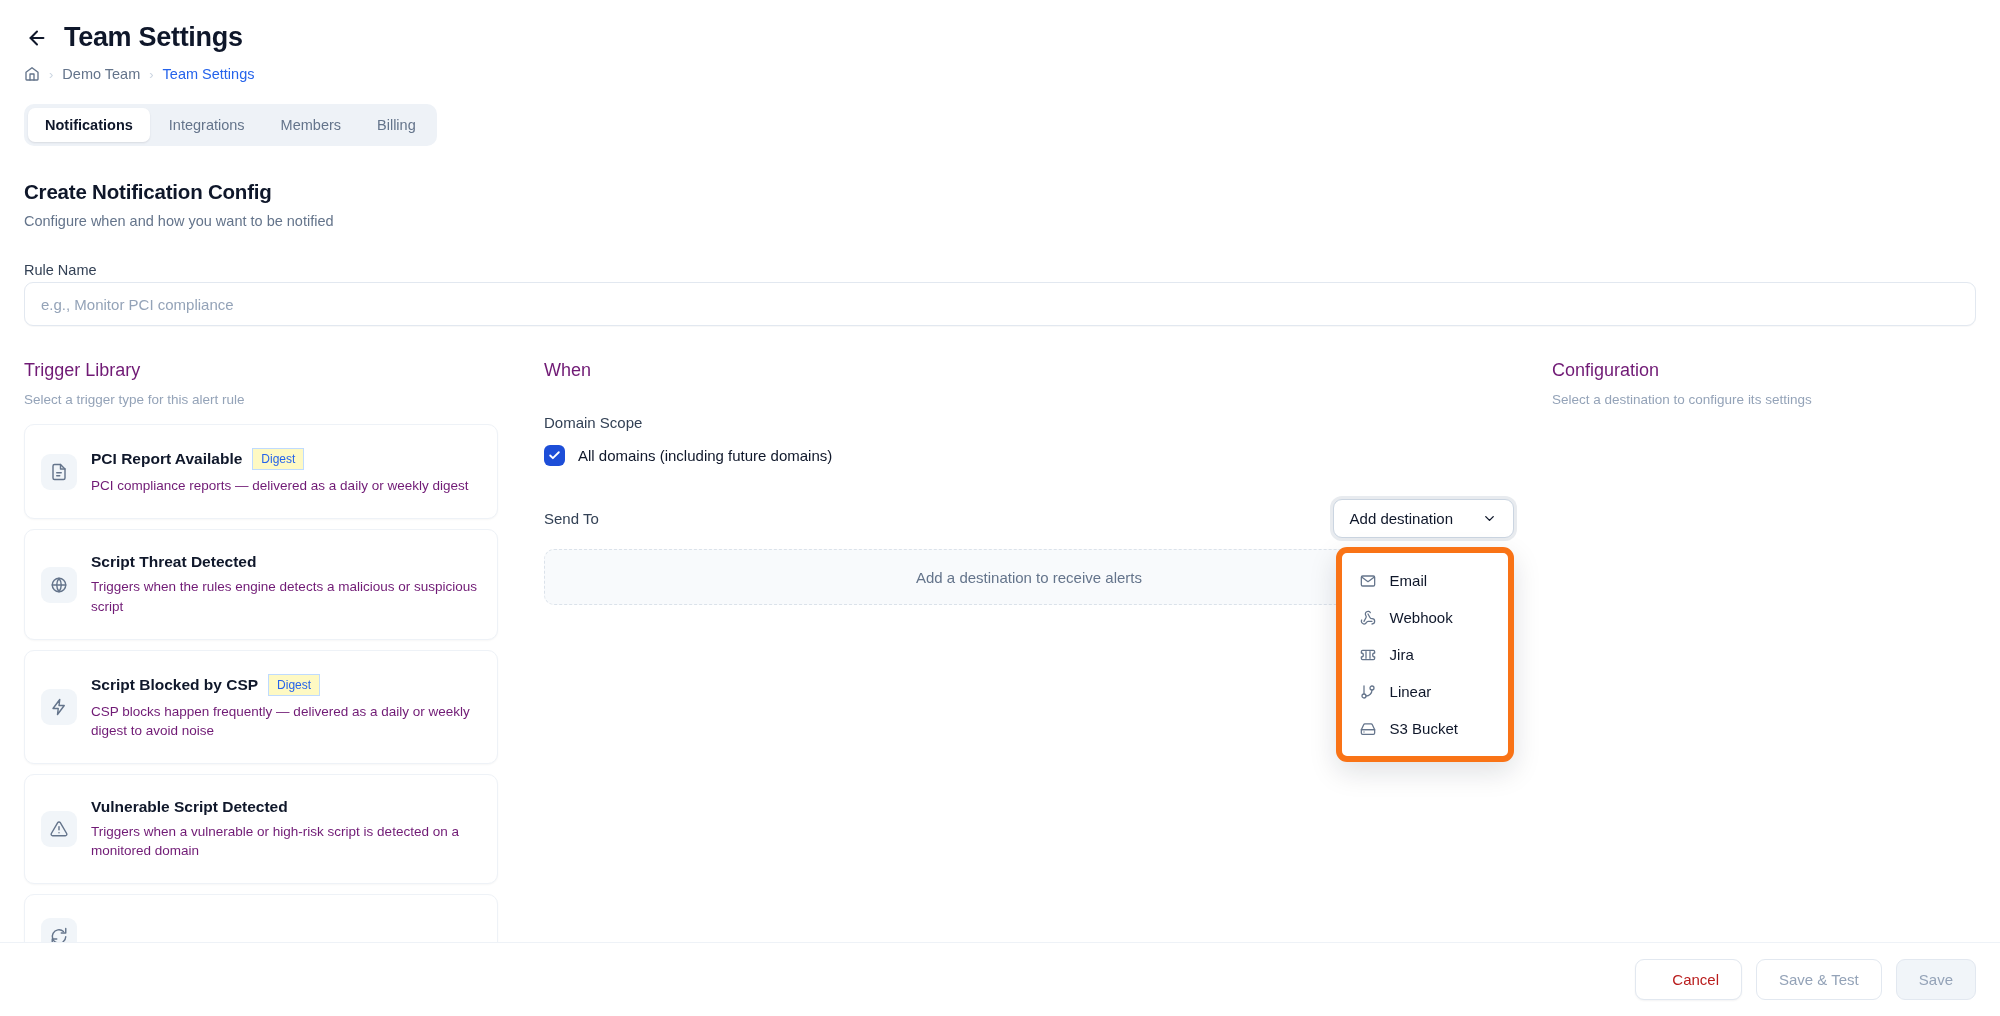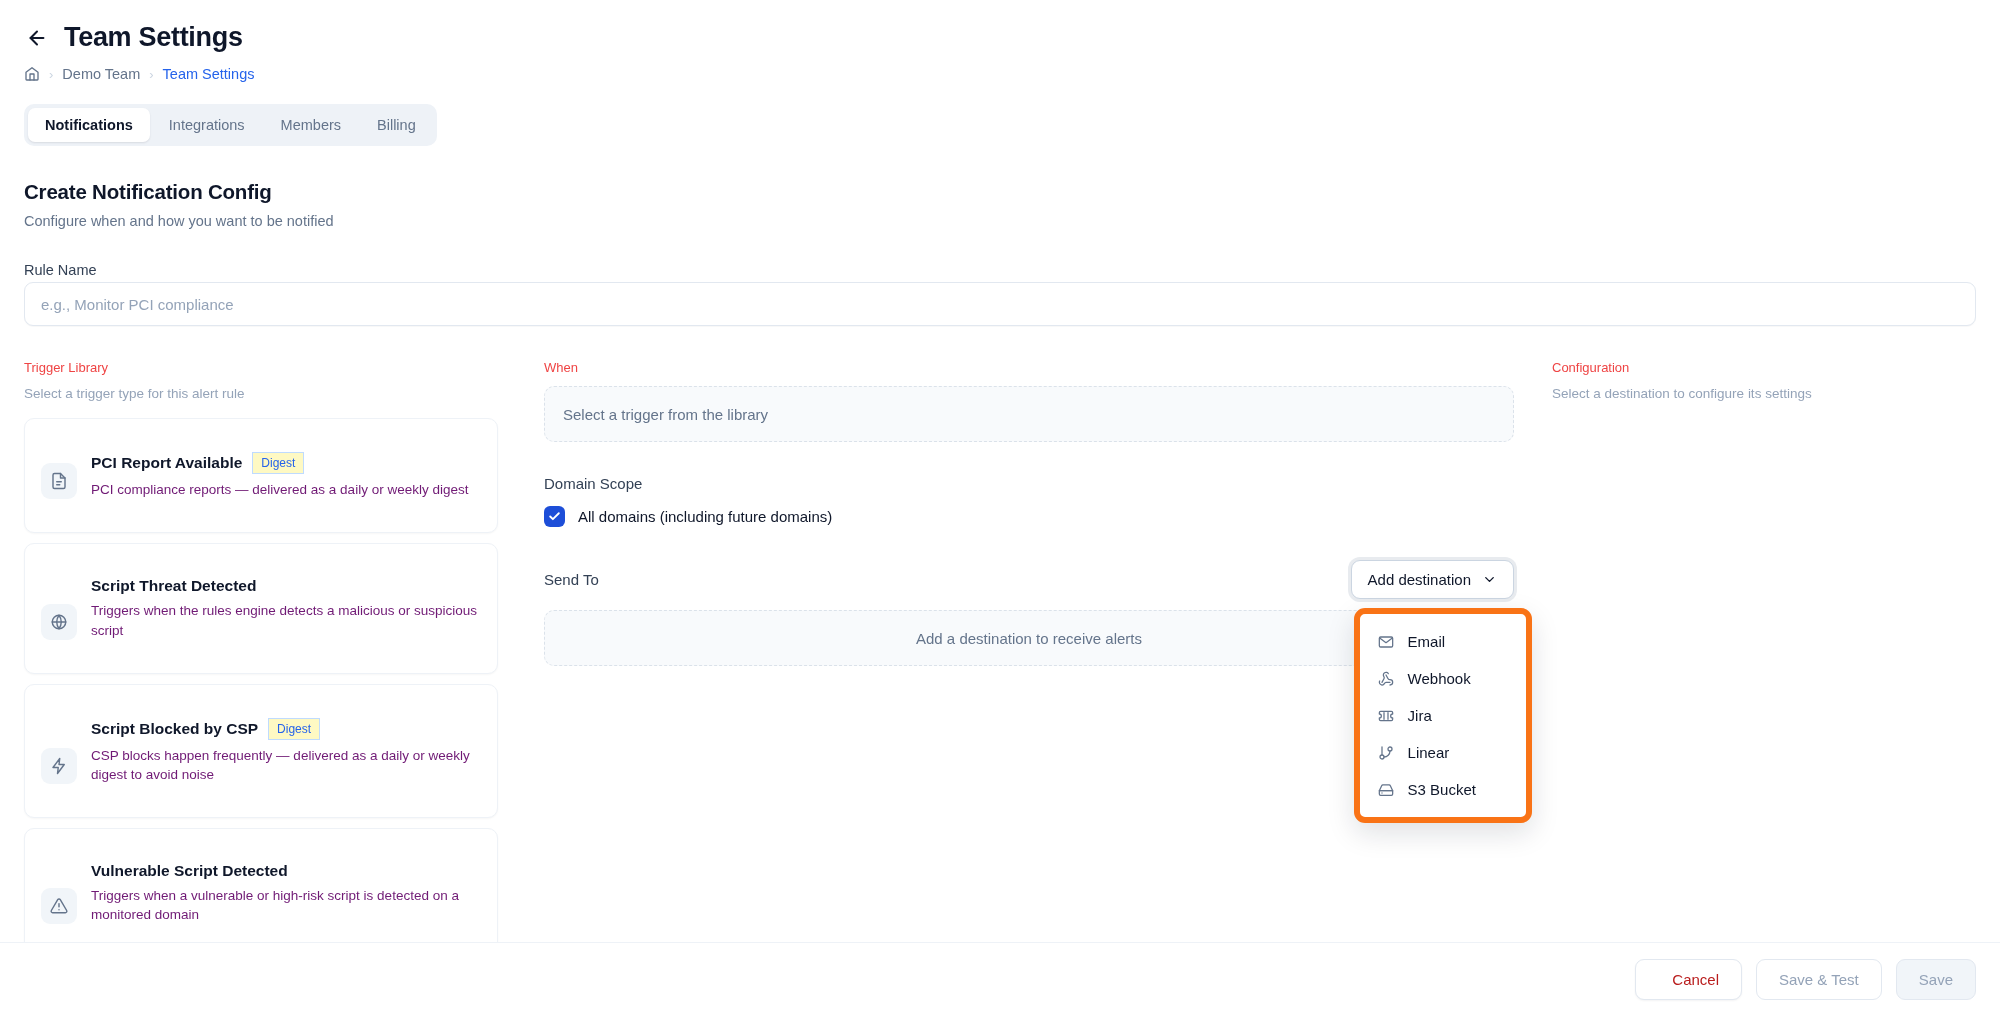--- a/index.html
+++ b/index.html
@@ -53,29 +53,29 @@
     box-shadow: 0 1px 1px rgba(15,23,42,.03);
   }
   .rule-input::placeholder { color: #94a3b8; }
 
   
   .cols { display: flex; margin-top: 34px; gap: 0; }
   .col-left  { width: 500px; }
   .col-mid   { width: 1000px; padding-left: 20px; }
   .col-right { width: 452px; padding-left: 28px; }
 
-  .col-head { font-size: 13px; color: #ef4444; font-weight: 500; }
+  .col-head { font-size: 18px; color: #701a75; font-weight: 500; }
   .col-sub { margin-top: 11px; font-size: 13.5px; color: #94a3b8; }
 
   
   .trigger-list { margin-top: 17px; display: flex; flex-direction: column; gap: 10px; width: 474px; }
   .trigger-card {
-    display: flex; gap: 14px; align-items: flex-end;
+    display: flex; gap: 14px; align-items: center;
     border: 1px solid #eef2f7; border-radius: 10px; background: #fff;
-    padding: 33px 16px; cursor: pointer;
+    padding: 23px 16px; cursor: pointer;
     box-shadow: 0 1px 2px rgba(15,23,42,.035);
   }
   .trig-icon {
     flex: 0 0 auto; width: 36px; height: 36px; border-radius: 9px;
     background: #f1f5f9; display: flex; align-items: center; justify-content: center;
     color: #64748b;
   }
   .trig-body { flex: 1; min-width: 0; }
   .trig-top { display: flex; align-items: center; gap: 10px; }
   .trig-name { font-size: 15.5px; font-weight: bold; color: #0f172a; }
@@ -103,21 +103,21 @@
     width: 21px; height: 21px; border-radius: 6px; background: #1d4ed8;
     display: flex; align-items: center; justify-content: center;
   }
   .check-label { font-size: 15px; color: #0f172a; }
 
   .sendto-head { display: flex; align-items: center; justify-content: space-between; width: 970px; }
 
   
   .dest-wrap { position: relative; }
   .dest-btn {
-    display: inline-flex; align-items: center; gap: 11px;
+    display: inline-flex; align-items: center; gap: 29px;
     background: #fff; border: 1px solid #cbd5e1; border-radius: 9px;
     padding: 10px 16px; font-size: 15px; color: #0f172a; cursor: pointer;
     box-shadow: 0 0 0 3px rgba(148,163,184,.22);
   }
   .dest-menu {
     position: absolute; top: 48px; left: 3px; width: 178px;
     background: #fff; border: 6px solid #f97316; border-radius: 11px;
     box-shadow: 0 10px 28px rgba(15,23,42,.13); padding: 9px 0;
   }
   .menu-item {
@@ -284,23 +284,20 @@
               </div>
               <div class="trig-desc">Triggers when a script matching cside's curated threat intelligence list is flagged</div>
             </div>
           </div>
 
         </div>
       </div>
 
       <div class="col-mid">
         <div class="col-head">When</div>
-        <div class="dropzone when-zone">
-          <span>Select a trigger from the library</span>
-        </div>
 
         <div class="block">
           <div class="block-label">Domain Scope</div>
           <div class="check-row">
             <span class="checkbox">
               <svg width="13" height="13" viewBox="0 0 24 24" fill="none" stroke="#ffffff" stroke-width="3.4" stroke-linecap="round" stroke-linejoin="round">
                   <polyline points="20 6 9 17 4 12"></polyline>
                 </svg>
             </span>
             <span class="check-label">All domains (including future domains)</span>

